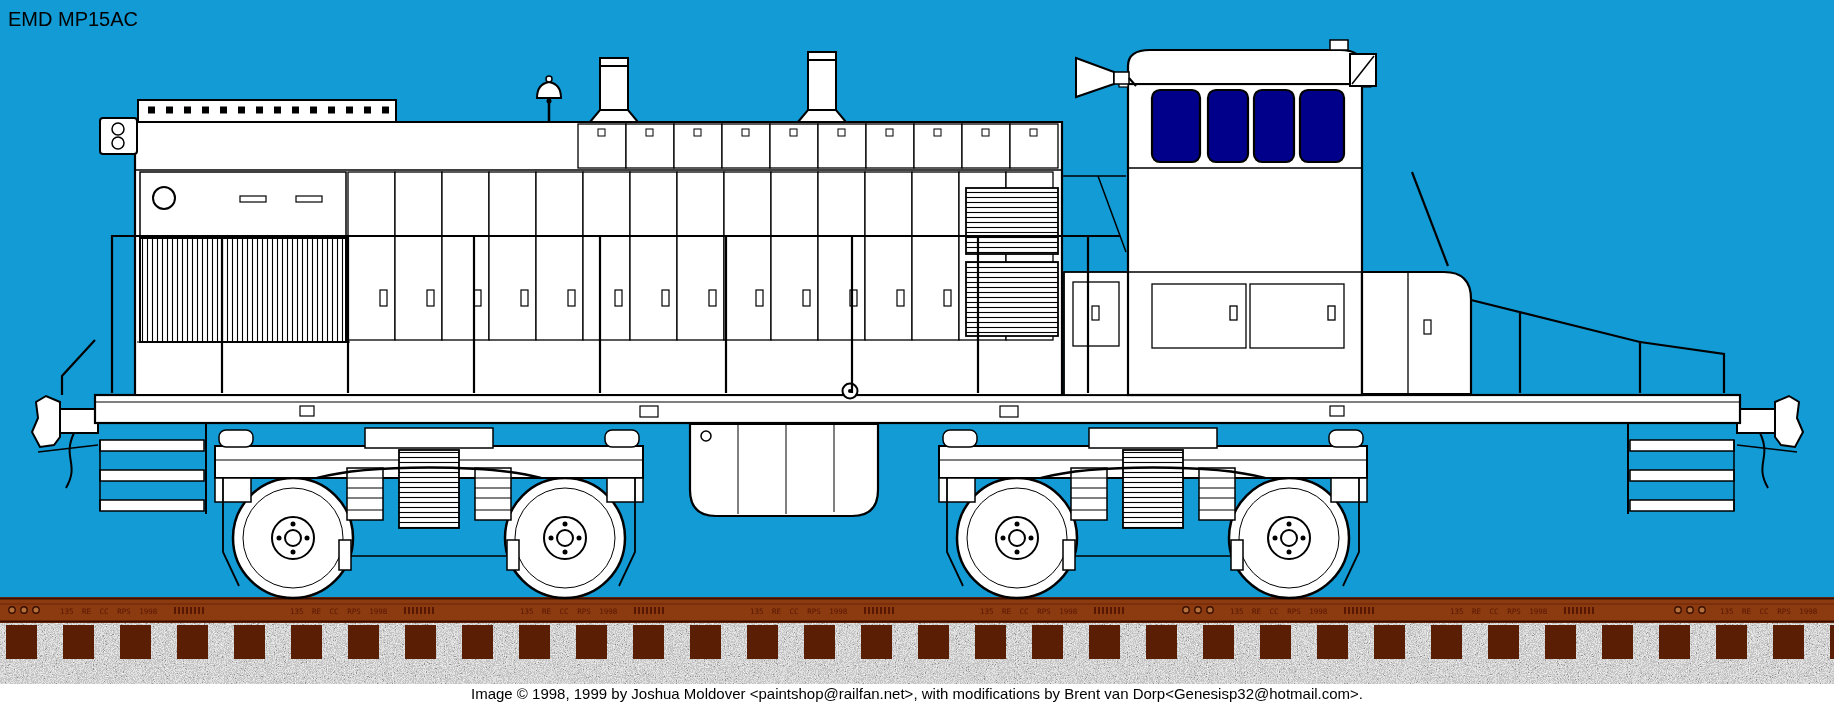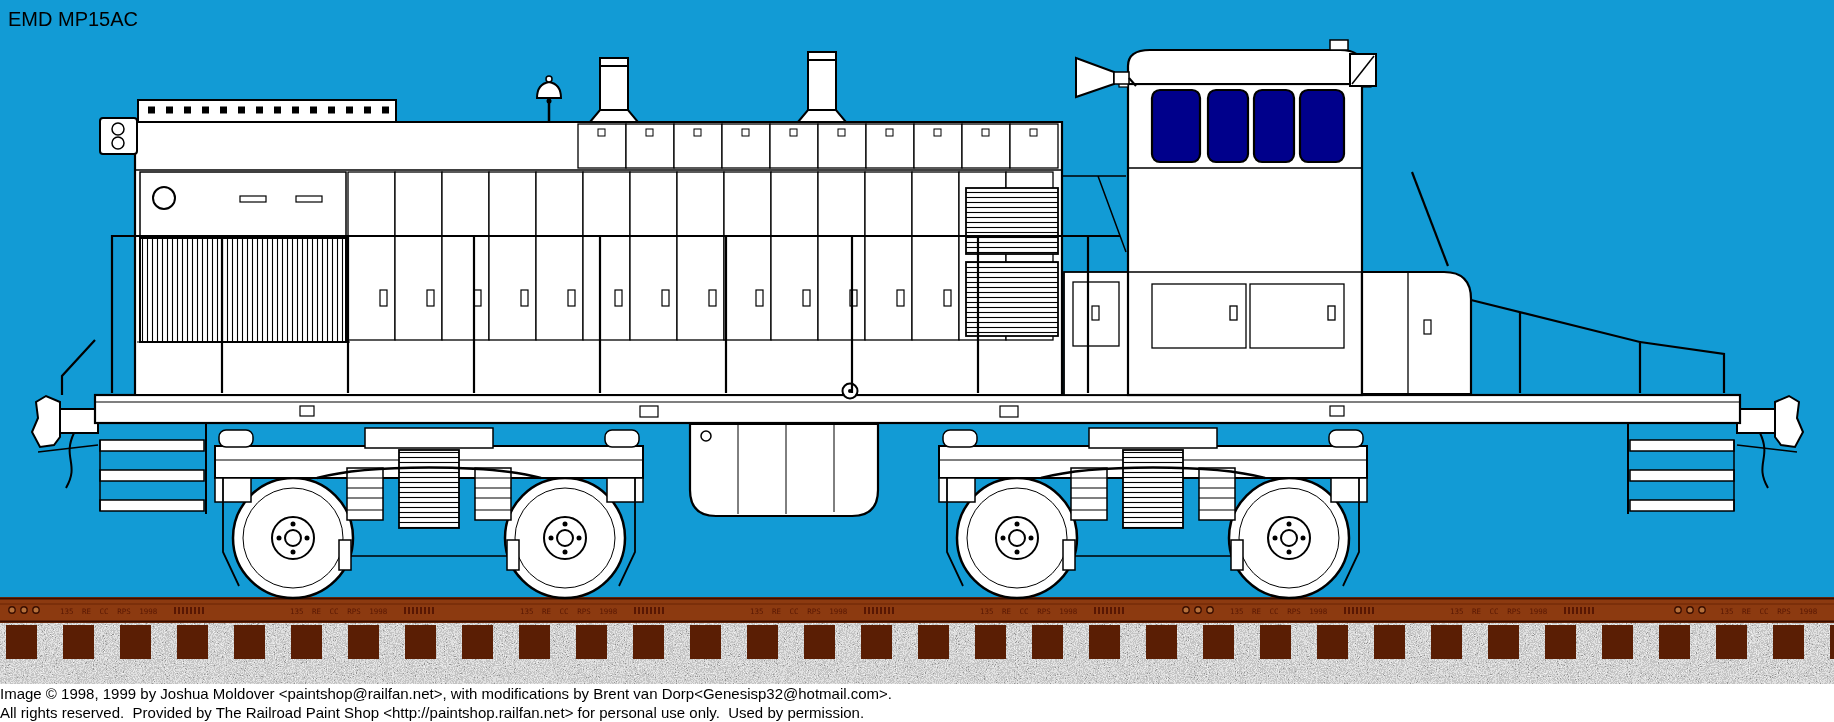--- a/index.html
+++ b/index.html
@@ -1,21 +1,21 @@
 <!DOCTYPE html>
 <html lang="en"><head>
 <meta charset="utf-8">
 <style>
   html,body{margin:0;padding:0;}
   body{background:#129BD5;font-family:"Liberation Sans", sans-serif;}
   .stage{position:relative;width:1834px;height:722px;background:#129BD5;overflow:hidden;}
   .stage > svg{position:absolute;left:0;top:0;display:block;}
   .title{position:absolute;left:8px;top:8px;font-size:20px;color:#000;z-index:5;}
   .caption{position:absolute;left:0;top:684px;width:1834px;height:38px;background:#fff;
-           text-align:left;color:#000;font-size:15px;z-index:5;}
+           text-align:center;color:#000;font-size:15px;z-index:5;}
   .caption .line{line-height:19px;white-space:pre;}
 </style>
 </head>
 <body>
 
 <div class="stage">
 
   <div class="title">EMD MP15AC</div>
 
   <svg width="1834" height="722" viewBox="0 0 1834 722" xmlns="http://www.w3.org/2000/svg" xmlns:xlink="http://www.w3.org/1999/xlink">
@@ -306,16 +306,15 @@
         <path d="M222,236 V393 M348,236 V393 M474,236 V393 M600,236 V393 M726,236 V393 M852,236 V393 M978,236 V393 M1088,236 V393"></path>
         <path d="M1412,172 L1448,266"></path>
         <path d="M1471,300 L1640,342 L1640,393 M1640,342 L1724,354 L1724,393 M1520,312 V393"></path>
         <path d="M95,340 L62,376 L62,395"></path>
       </g>
     </g>
   </svg>
 
   <div class="caption">
     <div class="line">Image © 1998, 1999 by Joshua Moldover &lt;paintshop@railfan.net&gt;, with modifications by Brent van Dorp&lt;Genesisp32@hotmail.com&gt;.</div>
-    <div class="line">All rights reserved.  Provided by The Railroad Paint Shop &lt;http://paintshop.railfan.net&gt; for personal use only.  Used by permission.</div>
   </div>
 
 </div>
 
 </body></html>

